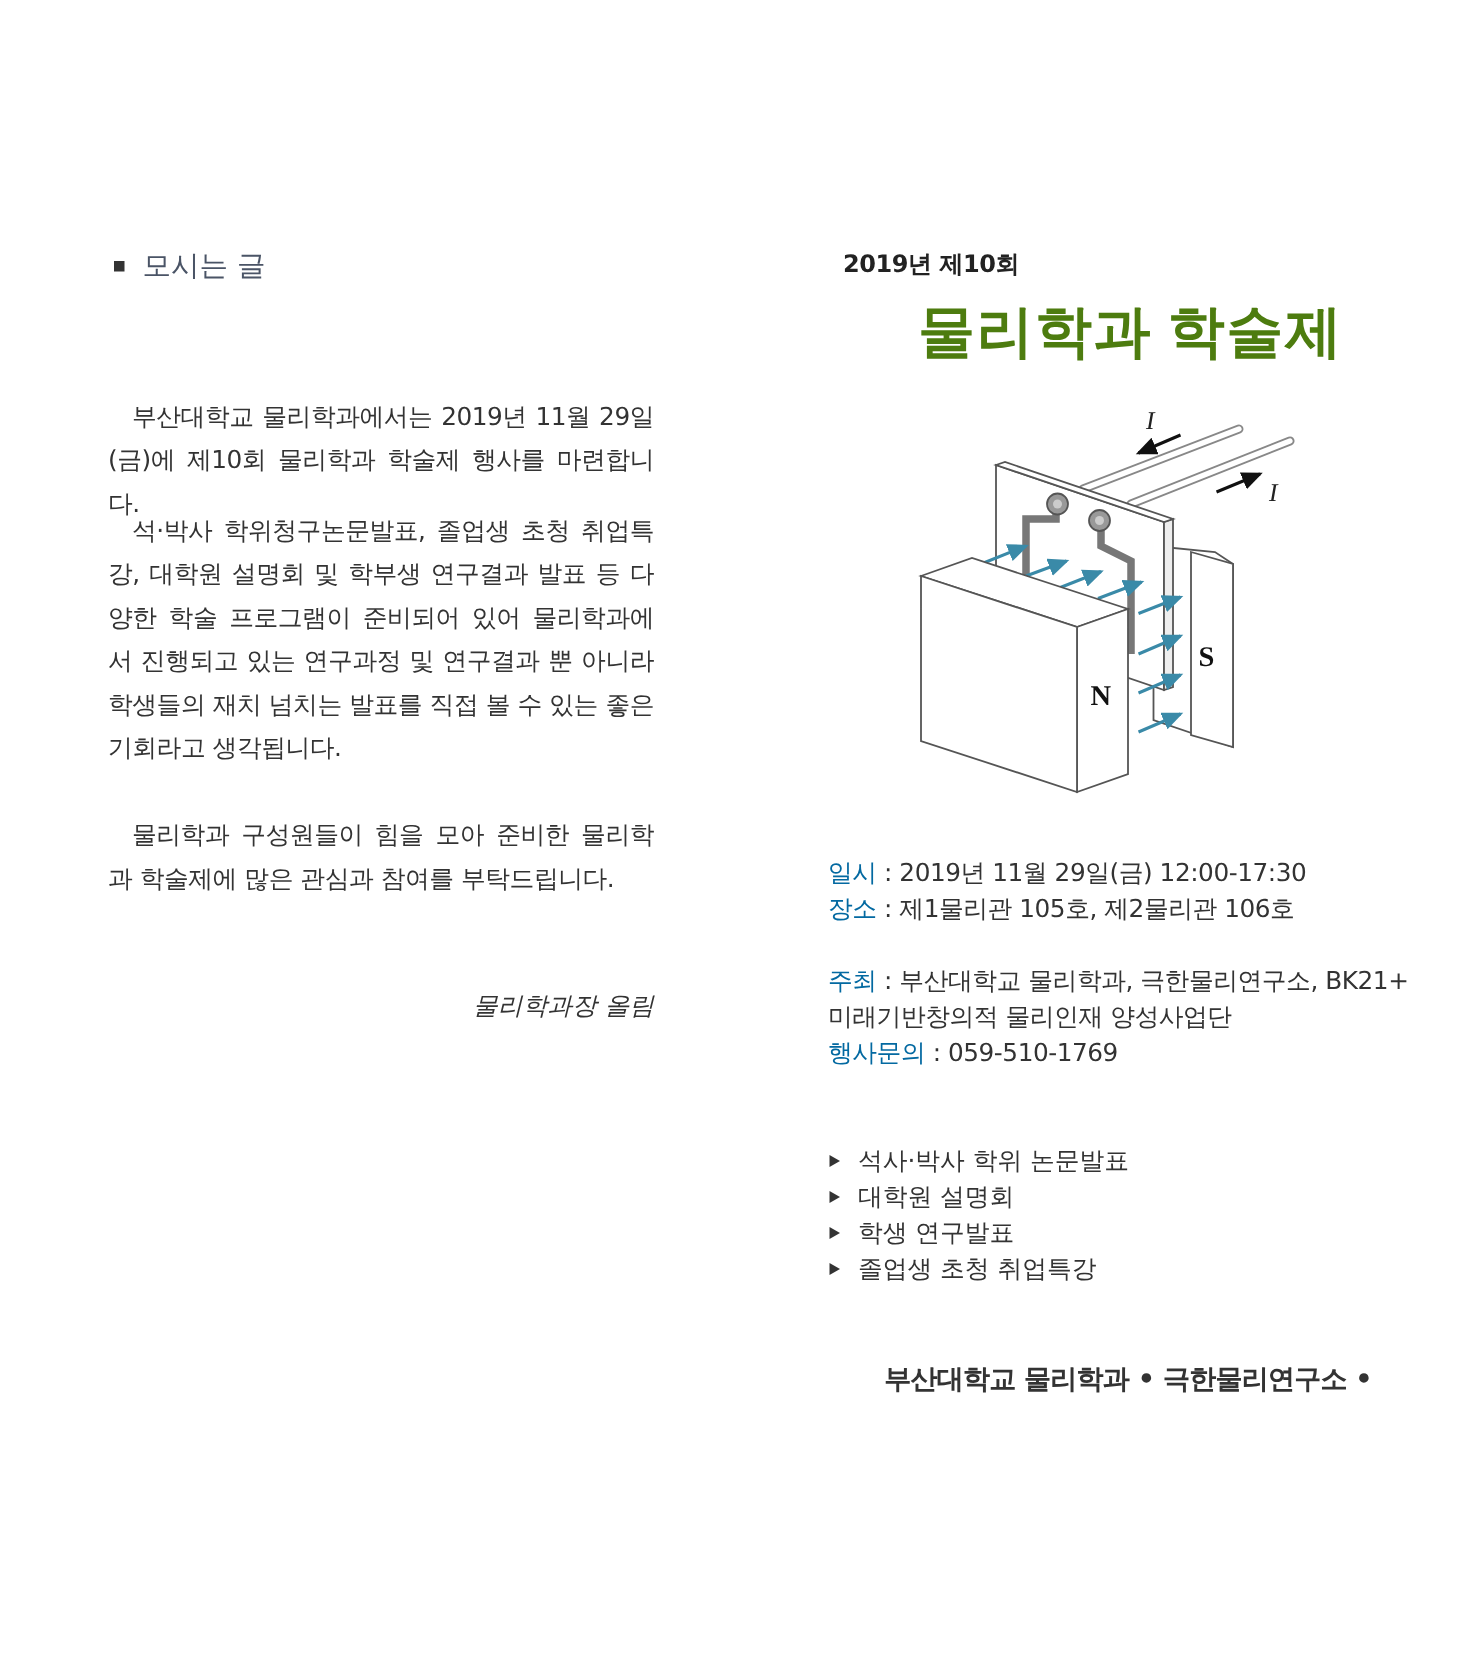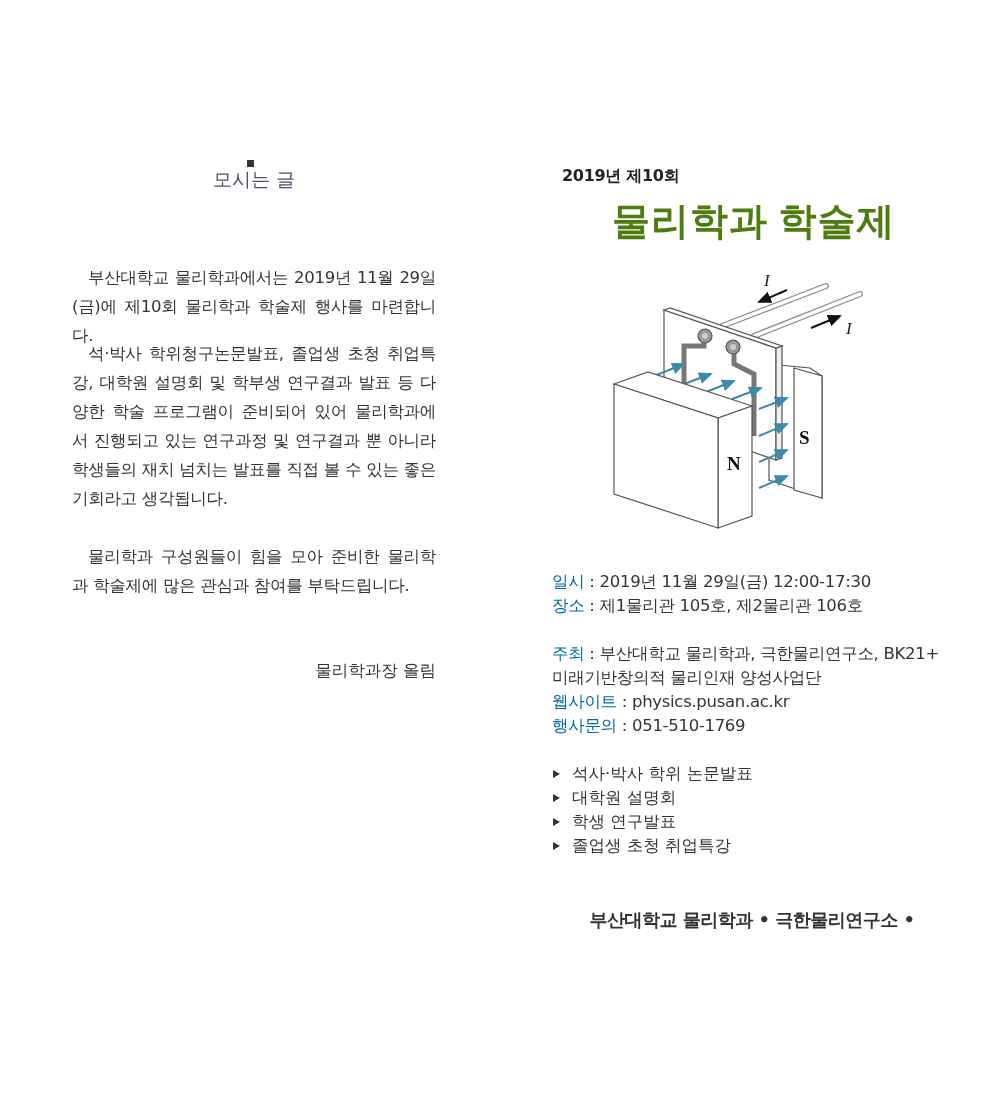--- a/index.html
+++ b/index.html
@@ -2,27 +2,27 @@
 <html><head>
   <meta charset="utf-8">
   <style>
     html, body { margin: 0; padding: 0; background: #ffffff; }
     body {
       width: 989px; height: 1109px; position: relative; overflow: hidden;
       font-family: "DejaVu Sans", "Liberation Sans", sans-serif;
       color: #333333;
     }
     .left-col { position: absolute; left: 72px; top: 160px; width: 364px; }
-    .section-head { display: flex; align-items: center; font-size: 19px; color: #4a5466; height: 34px; flex-direction: column; }
+    .section-head { display: flex; align-items: center; font-size: 19px; color: #4a5466; height: 34px; }
     .section-head .sq { width: 7px; height: 7px; background: #333; margin-right: 12px; margin-left: 4px; }
     .para { font-size: 16.5px; line-height: 29px; text-align: justify; color: #333; letter-spacing: -0.3px; margin: 0; }
     .para.indent { text-indent: 16px; }
     .p1 { position: absolute; top: 92px; left: 0; width: 364px; margin-top: 11px; }
     .p2 { position: absolute; top: 179px; left: 0; width: 364px; }
-    .sign { position: absolute; top: 500px; right: 0; font-size: 16.5px; color: #333; }
+    .sign { position: absolute; top: 500px; right: 0; font-size: 16.5px; color: #333; font-style: italic; }
 
     .right-col { position: absolute; left: 552px; top: 160px; width: 400px; }
     .subtitle { position: absolute; left: 10px; top: 6px; font-size: 16px; font-weight: bold; color: #222; letter-spacing: -0.3px; }
     .main-title { position: absolute; left: 60px; top: 36px; font-size: 38px; font-weight: bold; color: #4d7c0f; letter-spacing: 1px; font-family: Liberation Serif, serif; }
     .figure { position: absolute; left: 52px; top: 104px; width: 270px; height: 270px; }
     .info { position: absolute; left: 0; top: 410px; width: 400px; font-size: 16.5px; line-height: 24px; color: #333; letter-spacing: -0.3px; }
     .info .lbl { color: #0369a1; }
     .info .row { white-space: nowrap; }
     .gap { height: 24px; }
     .list { position: absolute; left: 0; top: 602px; font-size: 16.5px; line-height: 24px; color: #333; text-align: center; }
@@ -114,28 +114,23 @@
       <span>제1물리관 105호, 제2물리관 106호</span>
     </div>
     <div class="gap"></div>
     <div class="row">
       <span class="lbl">주최</span>
       <span>:</span>
       <span>부산대학교 물리학과, 극한물리연구소, BK21+</span>
     </div>
     <div class="row">미래기반창의적 물리인재 양성사업단</div>
     <div class="row">
-      <span class="lbl">웹사이트</span>
-      <span>:</span>
-      <span>physics.pusan.ac.kr</span>
-    </div>
-    <div class="row">
       <span class="lbl">행사문의</span>
       <span>:</span>
-      <span>051-510-1769</span>
+      <span>059-510-1769</span>
     </div>
   </div>
 
   <div class="list">
     <div class="li">
         <span class="tri"></span>
         <span>석사·박사 학위 논문발표</span>
       </div>
     <div class="li">
         <span class="tri"></span>

